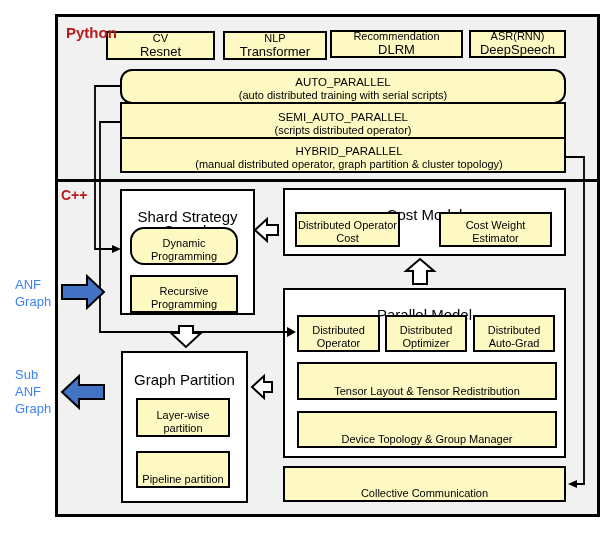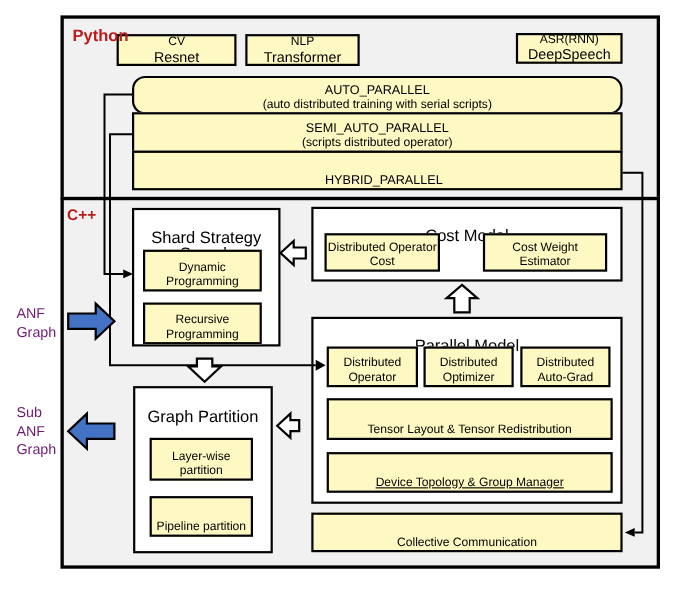--- a/index.html
+++ b/index.html
@@ -11,21 +11,21 @@
        display:flex;flex-direction:column;align-items:center;justify-content:flex-end;
        text-align:center;z-index:2;}
   .container-box{position:absolute;background:#fff;border:2px solid #000;box-sizing:border-box;
        text-align:center;z-index:1;}
   .container-title{font-size:15px;padding-top:5px;line-height:14px;margin-top:14px;}
   .app-line1,.bar-title{font-size:11px;line-height:13px;}
   .app-line2{font-size:13px;line-height:13px;}
   .bar-title{font-size:11.5px;line-height:14px;}
   .bar-sub{font-size:11px;line-height:13px;}
   .item-text{font-size:11px;line-height:13px;}
-  .side-label{position:absolute;font-size:13px;line-height:17px;color:#701a75;z-index:3;}
+  .side-label{position:absolute;font-size:13px;line-height:17px;color:#3b82f6;z-index:3;}
   svg.overlay{position:absolute;left:0;top:0;z-index:6;pointer-events:none;}
 </style>
 </head>
 <body>
 
 <div class="canvas">
 
   <div class="sect" style="left:55px;top:14px;width:545px;height:168px;"></div>
 
   <div class="sect" style="left:55px;top:179px;width:545px;height:338px;"></div>
@@ -34,41 +34,46 @@
   <div class="sect-label" style="left:61px;top:187px;font-size:14px;">C++</div>
 
   <div class="box" style="left:106px;top:31px;width:109px;height:29px;">
     <span class="app-line1">CV</span>
     <span class="app-line2">Resnet</span>
   </div>
   <div class="box" style="left:223px;top:31px;width:104px;height:29px;">
     <span class="app-line1">NLP</span>
     <span class="app-line2">Transformer</span>
   </div>
+  <div class="box" style="left:330px;top:30px;width:133px;height:28px;">
+    <span class="app-line1">Recommendation</span>
+    <span class="app-line2">DLRM</span>
+  </div>
   <div class="box" style="left:469px;top:30px;width:97px;height:28px;">
     <span class="app-line1">ASR(RNN)</span>
     <span class="app-line2">DeepSpeech</span>
   </div>
 
   <div class="box" style="left:120px;top:69px;width:446px;height:35px;border-radius:12px;">
     <span class="bar-title">AUTO_PARALLEL</span>
     <span class="bar-sub">(auto distributed training with serial scripts)</span>
   </div>
   <div class="box" style="left:120px;top:102px;width:446px;height:37px;">
     <span class="bar-title">SEMI_AUTO_PARALLEL</span>
     <span class="bar-sub">(scripts distributed operator)</span>
   </div>
   <div class="box" style="left:120px;top:137px;width:446px;height:36px;padding-left:12px;">
     <span class="bar-title">HYBRID_PARALLEL</span>
+    <span class="bar-sub">(manual distributed operator, graph partition &amp; cluster topology)</span>
   </div>
 
   <div class="container-box" style="left:120px;top:189px;width:135px;height:126px;">
     <div class="container-title">Shard Strategy Search</div>
   </div>
-  <div class="box" style="left:130px;top:227px;width:108px;height:38px;">
+  <div class="box" style="left:130px;top:227px;width:108px;height:38px;border-radius:14px;">
     <span class="item-text">Dynamic Programming</span>
   </div>
   <div class="box" style="left:130px;top:275px;width:108px;height:38px;">
     <span class="item-text">Recursive Programming</span>
   </div>
 
   <div class="container-box" style="left:283px;top:188px;width:283px;height:68px;">
     <div class="container-title" style="padding-top:4px;">Cost Model</div>
   </div>
   <div class="box" style="left:295px;top:212px;width:105px;height:35px;">
@@ -86,21 +91,21 @@
   </div>
   <div class="box" style="left:385px;top:315px;width:82px;height:37px;">
     <span class="item-text">Distributed Optimizer</span>
   </div>
   <div class="box" style="left:473px;top:315px;width:82px;height:37px;">
     <span class="item-text">Distributed Auto-Grad</span>
   </div>
   <div class="box" style="left:297px;top:362px;width:260px;height:38px;">
     <span class="item-text">Tensor Layout &amp; Tensor Redistribution</span>
   </div>
-  <div class="box" style="left:297px;top:411px;width:260px;height:37px;text-decoration:underline;">
+  <div class="box" style="left:297px;top:411px;width:260px;height:37px;">
     <span class="item-text">Device Topology &amp; Group Manager</span>
   </div>
 
   <div class="container-box" style="left:121px;top:351px;width:127px;height:152px;">
     <div class="container-title" style="padding-top:6px;">Graph Partition</div>
   </div>
   <div class="box" style="left:136px;top:398px;width:94px;height:39px;">
     <span class="item-text">Layer-wise partition</span>
   </div>
   <div class="box" style="left:136px;top:451px;width:94px;height:37px;">

